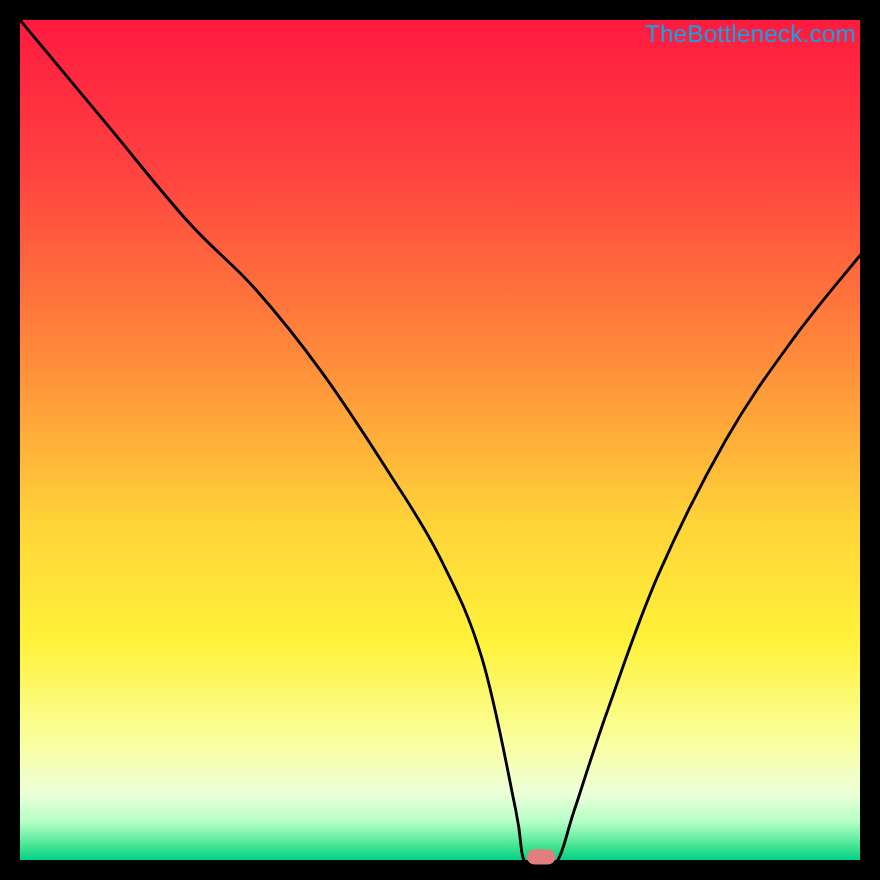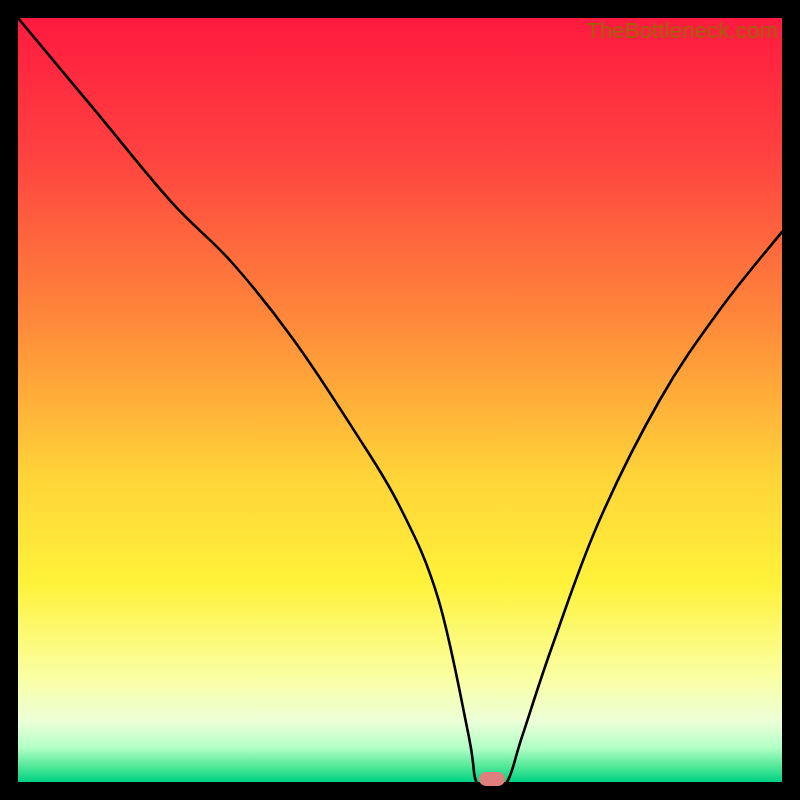--- a/index.html
+++ b/index.html
@@ -23,21 +23,21 @@
     position: absolute;
     left: 0;
     top: 0;
     width: 764px;
     height: 764px;
   }
   .watermark {
     position: absolute;
     top: 0px;
     right: 4px;
-    color: #a16207;
+    color: #0ea5e9;
     font-size: 22px;
     font-weight: 500;
     letter-spacing: 0.2px;
     user-select: none;
   }
   .marker {
     position: absolute;
     width: 26px;
     height: 14px;
     border-radius: 7px;

